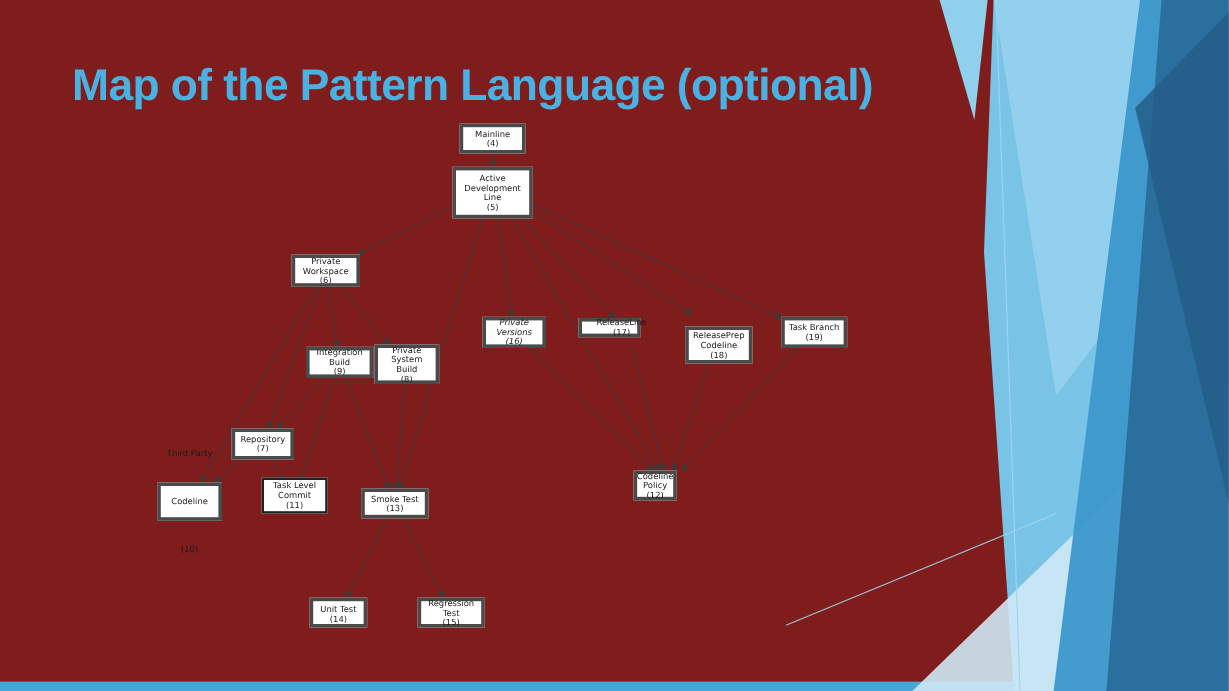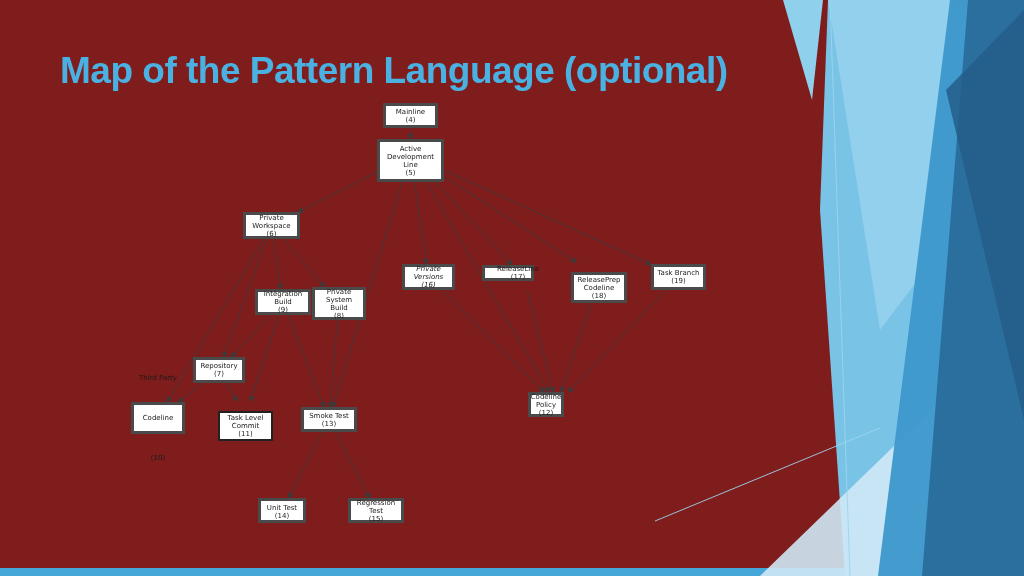--- a/index.html
+++ b/index.html
@@ -113,21 +113,21 @@
       </div>
       <div class="pbox" style="left: 193px; top: 357px; width: 52px; height: 26px; border-color: rgb(74, 74, 74); color: rgb(26, 26, 26);">
         <div>Repository</div>
         <div>(7)</div>
       </div>
       <div class="pbox" style="left: 131px; top: 402px; width: 54px; height: 32px; border-color: rgb(74, 74, 74); color: rgb(26, 26, 26); gap: 32px;">
         <div>Third Party</div>
         <div>Codeline</div>
         <div>(10)</div>
       </div>
-      <div class="pbox em" style="left: 218px; top: 411px; width: 55px; height: 30px; color: rgb(26, 26, 26);">
+      <div class="pbox em" style="left: 218px; top: 398px; width: 55px; height: 30px; color: rgb(26, 26, 26);">
         <div>Task Level</div>
         <div>Commit</div>
         <div>(11)</div>
       </div>
       <div class="pbox" style="left: 301px; top: 407px; width: 56px; height: 25px; border-color: rgb(74, 74, 74); color: rgb(26, 26, 26);">
         <div>Smoke Test</div>
         <div>(13)</div>
       </div>
       <div class="pbox" style="left: 528px; top: 392px; width: 36px; height: 25px; border-color: rgb(74, 74, 74); color: rgb(26, 26, 26);">
         <div>Codeline Policy</div>

